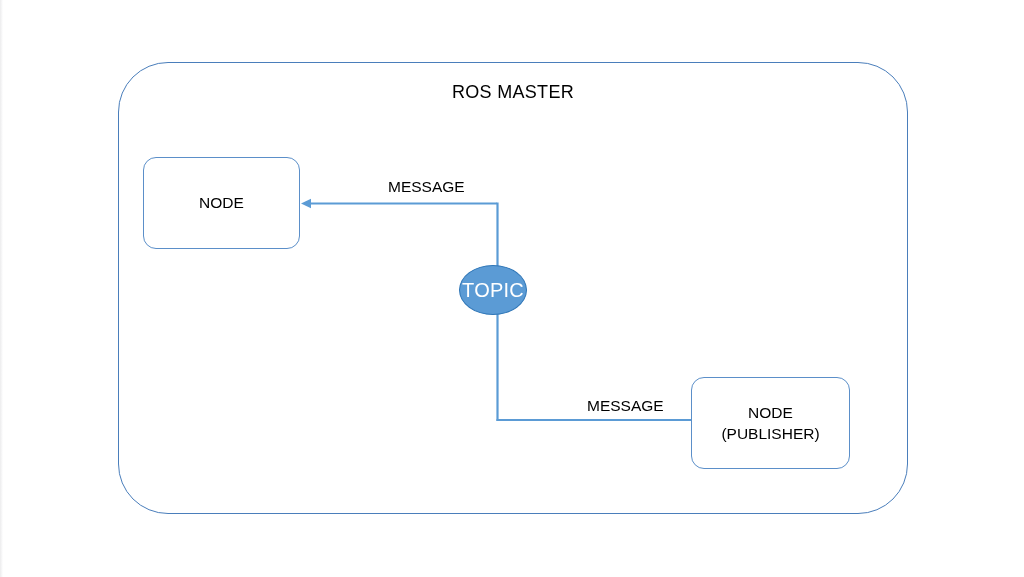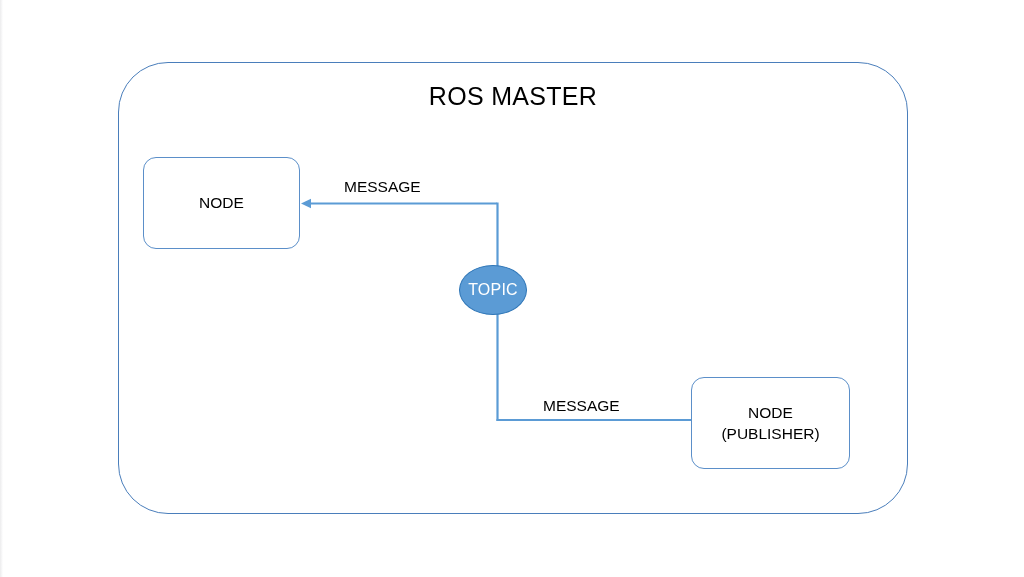--- a/index.html
+++ b/index.html
@@ -40,21 +40,21 @@
     border-radius: 50px;
     box-sizing: border-box;
     background: transparent;
   }
   .master-title {
     position: absolute;
     left: 118px;
     top: 82px;
     width: 790px;
     text-align: center;
-    font-size: 25px;
+    font-size: 18px;
     color: #000000;
     letter-spacing: 0.3px;
     white-space: nowrap;
   }
   .node-box {
     position: absolute;
     border: 1.5px solid #5b8fc9;
     border-radius: 13px;
     box-sizing: border-box;
     background: #ffffff;
@@ -88,29 +88,30 @@
     width: 68px;
     height: 50px;
     border-radius: 50%;
     background: #5b9bd5;
     border: 1.3px solid #2e75b6;
     box-sizing: border-box;
     display: flex;
     align-items: center;
     justify-content: center;
     color: #ffffff;
-    font-size: 16px;
+    font-size: 20px;
     letter-spacing: 0.2px;
     z-index: 5;
   }
   .msg-label {
     position: absolute;
     font-size: 15.5px;
     color: #000000;
     white-space: nowrap;
+    margin-left: 44px;
   }
   .msg-sub {
     left: 344px;
     top: 178px;
   }
   .msg-pub {
     left: 543px;
     top: 397px;
   }
 </style>

